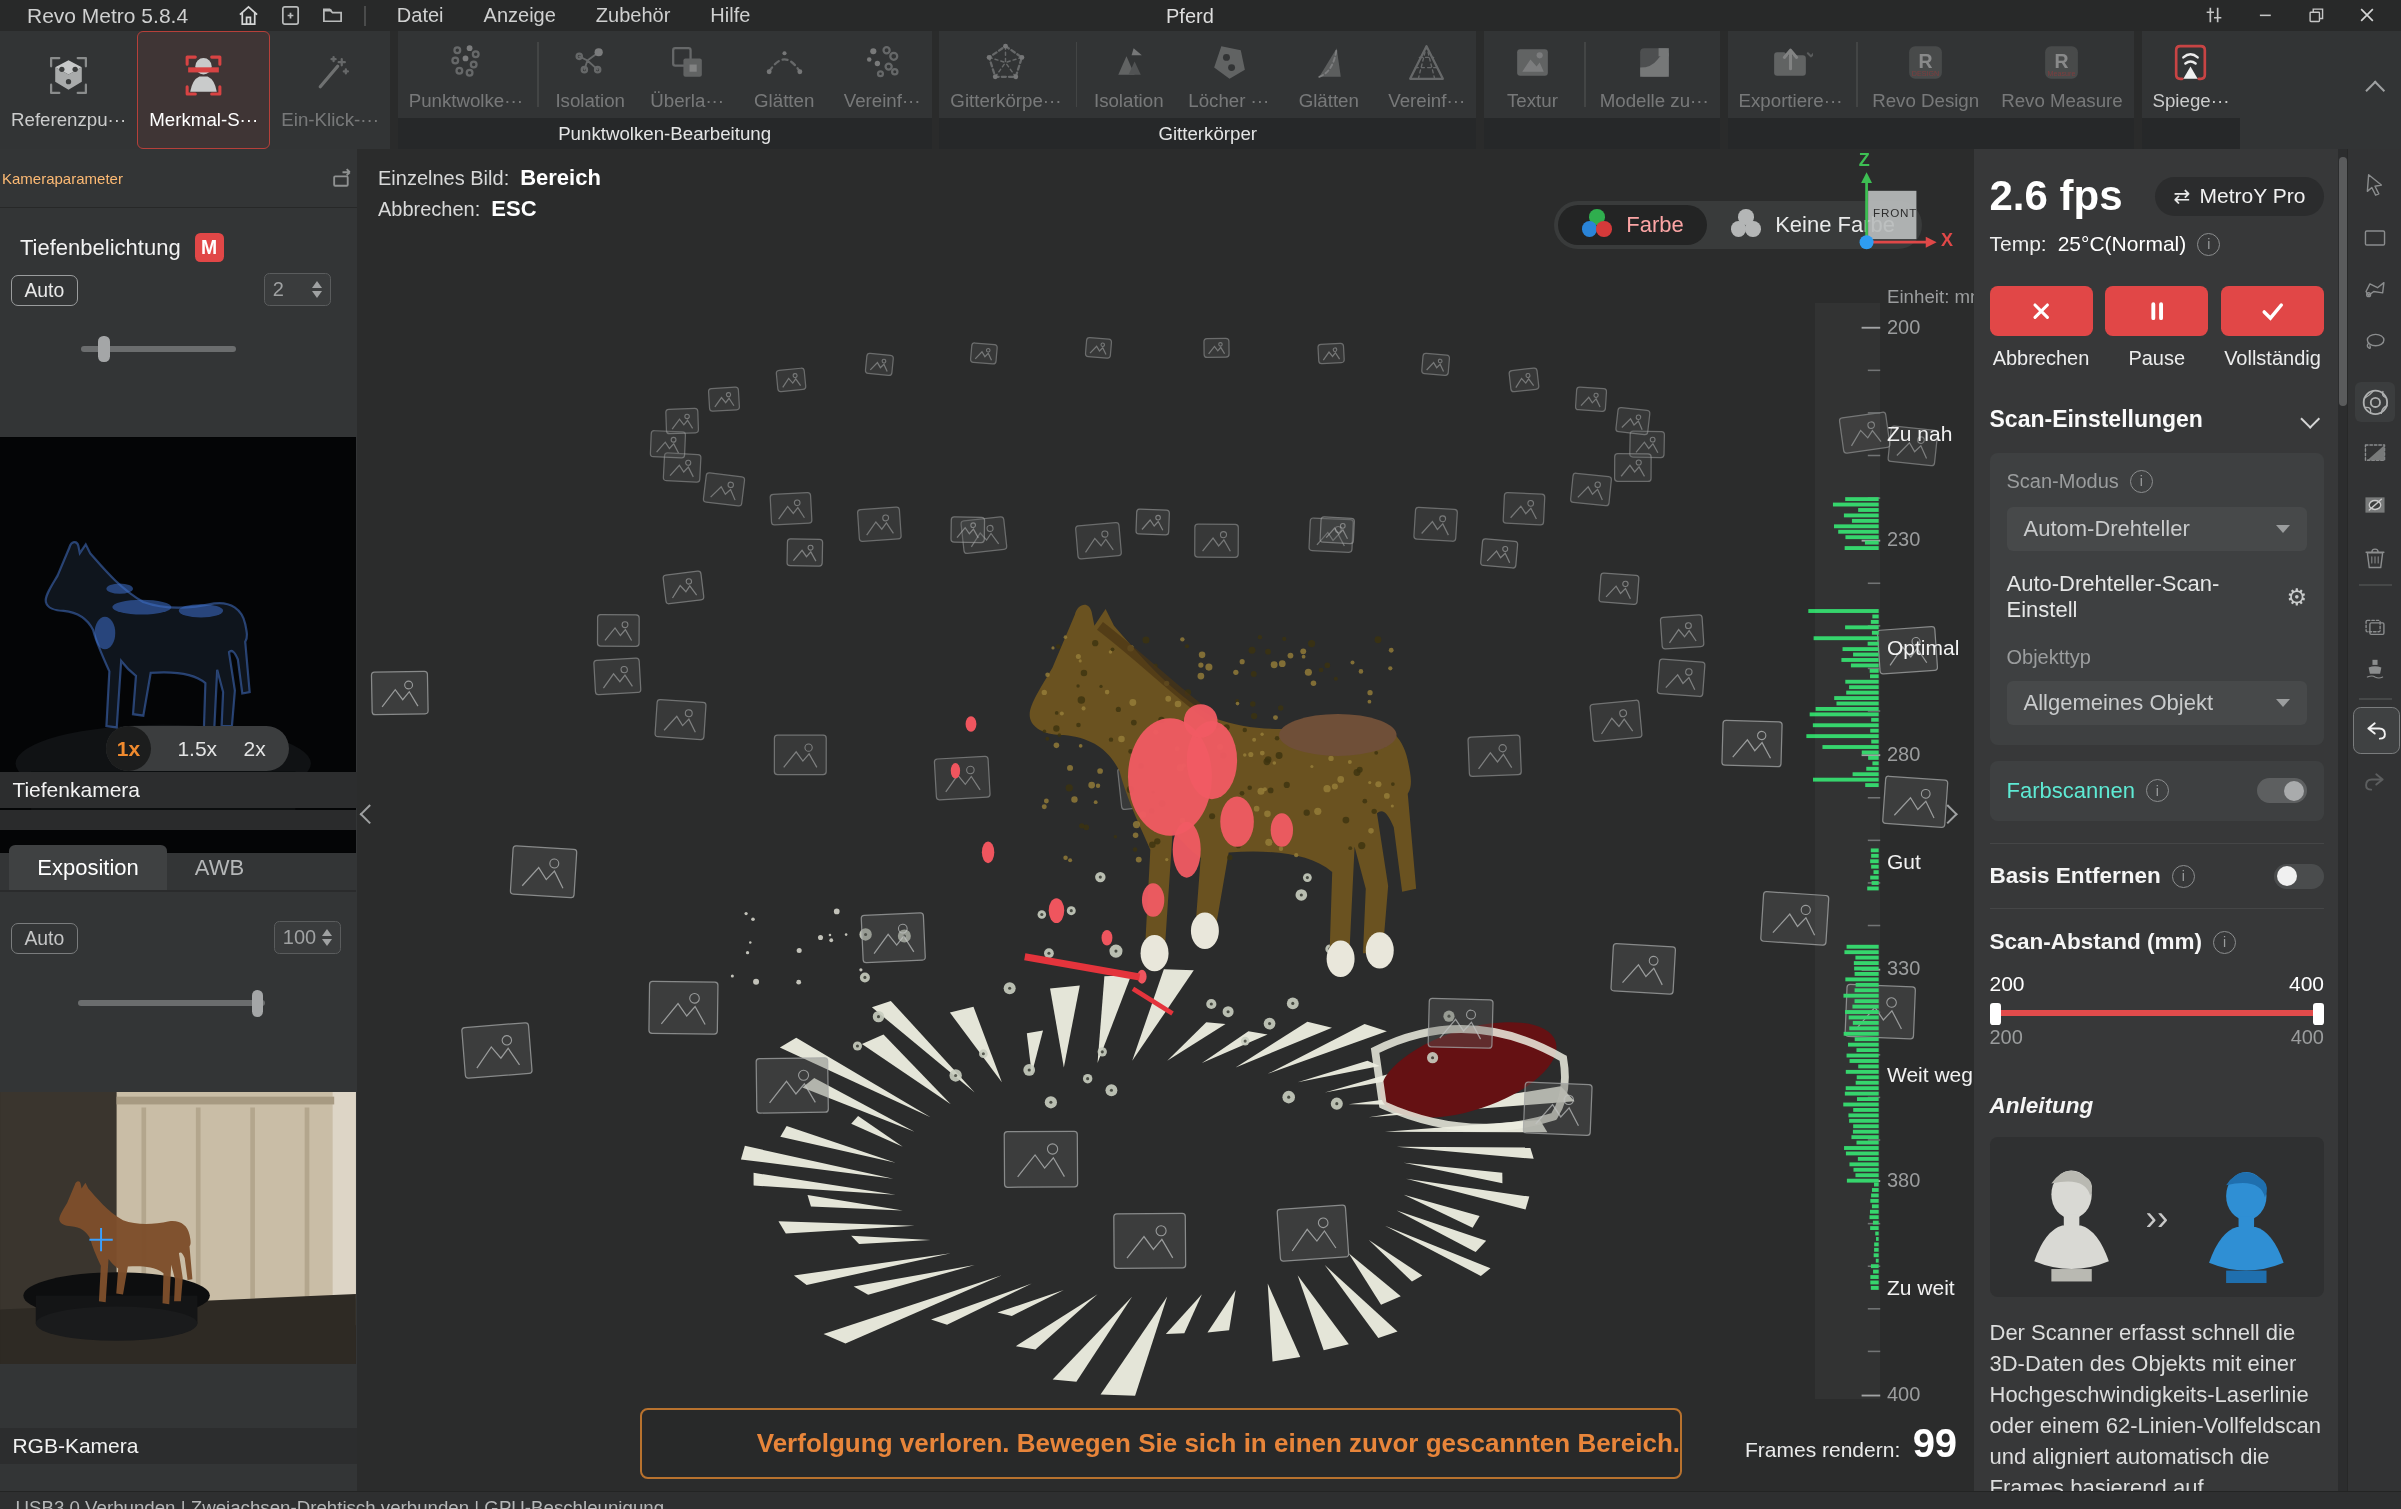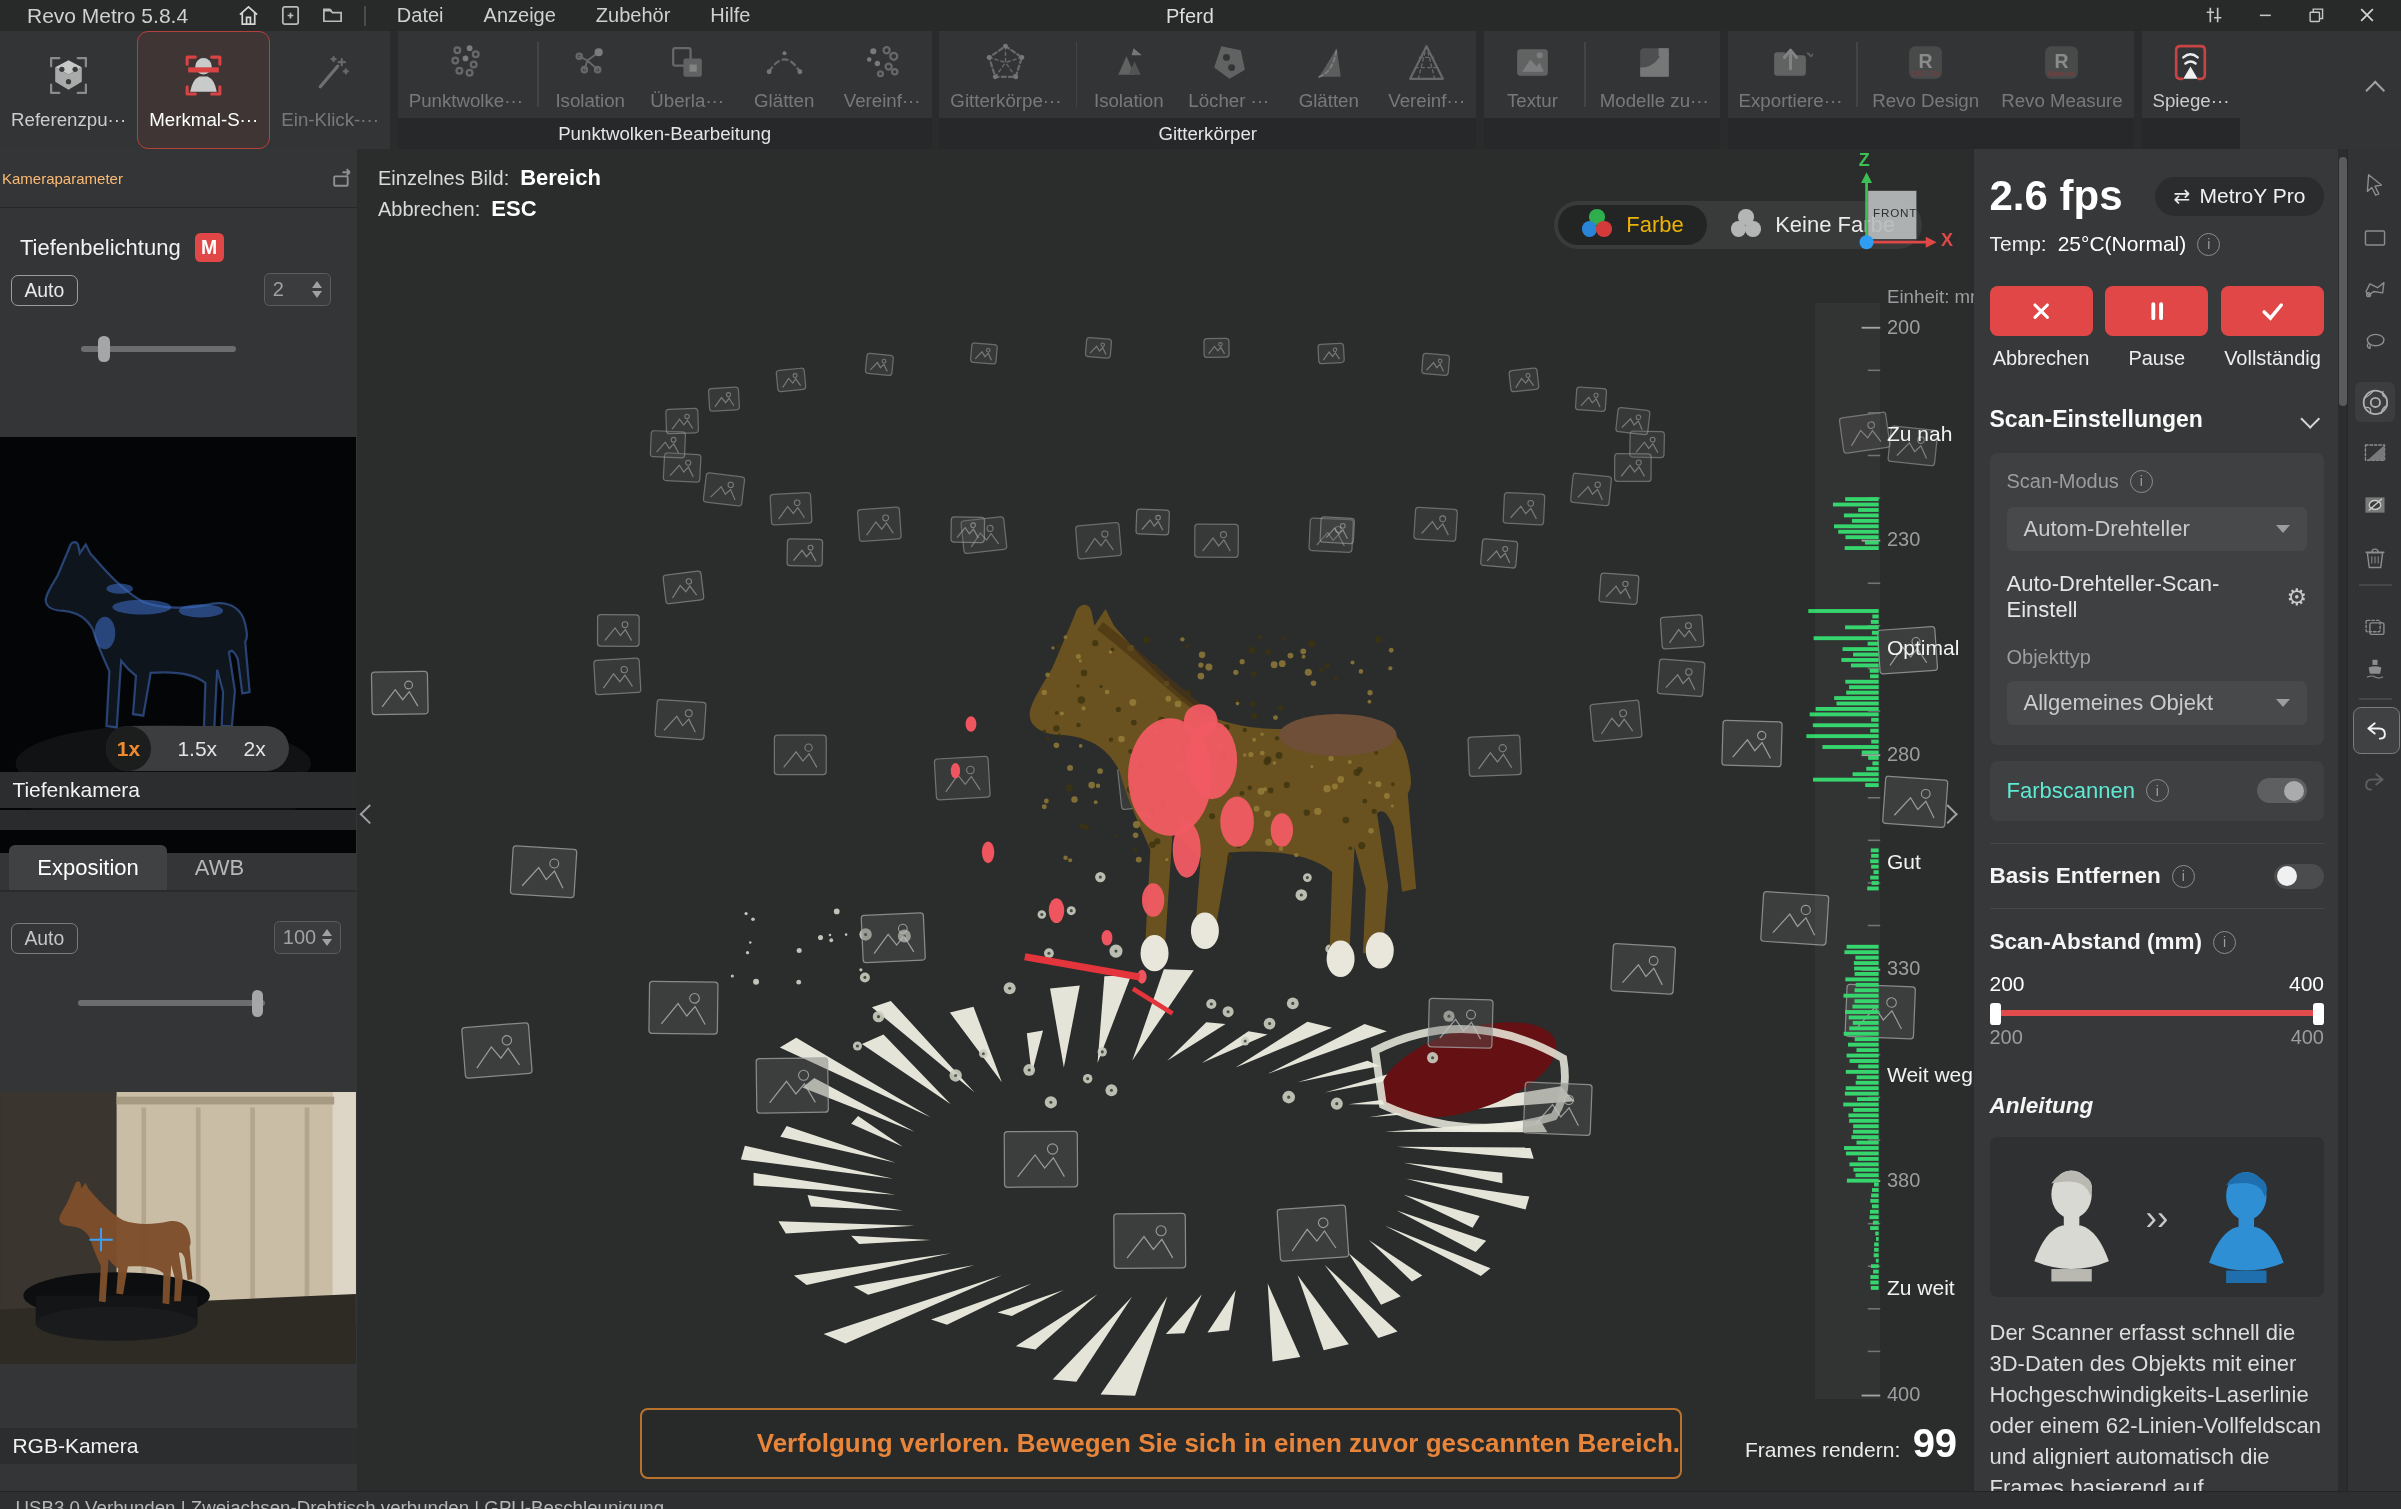--- a/index.html
+++ b/index.html
@@ -21,21 +21,21 @@
   .tgroup{display:flex;flex-direction:column;}
   .tbrow{display:flex;flex:1;}
   .tcaption{height:31px;background:#26282​9;background:#262829;display:flex;align-items:center;
             justify-content:center;font-size:18.7px;color:#e4e5e5;}
   .tbtn{display:flex;flex-direction:column;align-items:center;justify-content:flex-start;
         padding:6.2px 11px 0 11px;min-width:75px;cursor:pointer;}
   .tbtn .tbicon{width:45px;height:45px;margin-top:3.1px;}
   .tbtn .tblabel{font-size:18.7px;color:#cbcccc;margin-top:4.7px;white-space:nowrap;}
   .tbtn.full{justify-content:center;padding-top:0;}
   .tbtn.full .tblabel{margin-top:11px;}
-  .tbtn.selected{border:1.6px solid #b6403a;background:rgba(182,64,58,.10);border-radius:11px;}
+  .tbtn.selected{border:1.6px solid #b6403a;background:rgba(182,64,58,.10);border-radius:6px;}
   .tbtn.disabled{opacity:.45;}
   .tdiv{width:1.6px;background:#434545;margin:11px 3.1px;}
   .tgsep{width:7.8px;background:#2a2b2b;}
   #tb-collapse{margin-left:auto;align-self:center;margin-right:18.7px;}
   
   #leftpanel{position:absolute;left:0;top:149px;width:357px;height:1360px;background:#333536;
              border-right:1.6px solid #242525;}
   .lp-header{height:58px;display:flex;align-items:center;padding:0 2px;font-size:15px;color:#fdba74;
              border-bottom:1.6px solid #272828;}
   .lp-bar{height:36px;background:#2c2d2e;display:flex;align-items:center;padding:0 12.4px;
@@ -59,21 +59,21 @@
         display:flex;align-items:center;justify-content:center;font-size:21px;}
   .zopt{color:#e3e4e4;font-size:21px;}
   .tab{height:45px;padding:0 28px;display:flex;align-items:center;font-size:22px;color:#b5b7b8;}
   .tab.active{background:#3f4142;color:#fff;border-radius:6.2px 6.2px 0 0;}
   
   .hintlbl{font-size:20px;color:#d8d9d9;}
   .hintval{font-size:22px;color:#ffffff;font-weight:bold;margin-left:11px;}
   .cpill{display:flex;background:rgba(58,60,60,.95);border-radius:25px;padding:3.9px;align-items:center;}
   .cseg{display:flex;align-items:center;gap:12.4px;padding:0 23px;height:40px;border-radius:20px;
         font-size:22px;color:#e8e9e9;}
-  .cseg.on{background:#232424;color:#eab308;}
+  .cseg.on{background:#232424;color:#fca5a5;}
   .rgbdots{position:relative;width:33px;height:31px;}
   .rgbdots span{position:absolute;width:15.5px;height:15.5px;border-radius:50%;}
   .warn{position:absolute;left:640px;top:1408px;width:1038px;height:67px;border:2.3px solid #b8722e;
         border-radius:7.8px;background:rgba(40,41,41,.92);color:#e8853a;font-size:26px;font-weight:bold;
         display:flex;align-items:center;justify-content:flex-end;}
   .ticklbl{position:absolute;left:1887px;color:#9b9d9e;font-size:20px;}
   .zonelbl{position:absolute;left:1887px;color:#f2f2f2;font-size:21px;}
   .chev{display:inline-block;width:12.4px;height:12.4px;border-right:2.3px solid #9fa1a2;
         border-bottom:2.3px solid #9fa1a2;}
   .chev.left{transform:rotate(135deg);}

